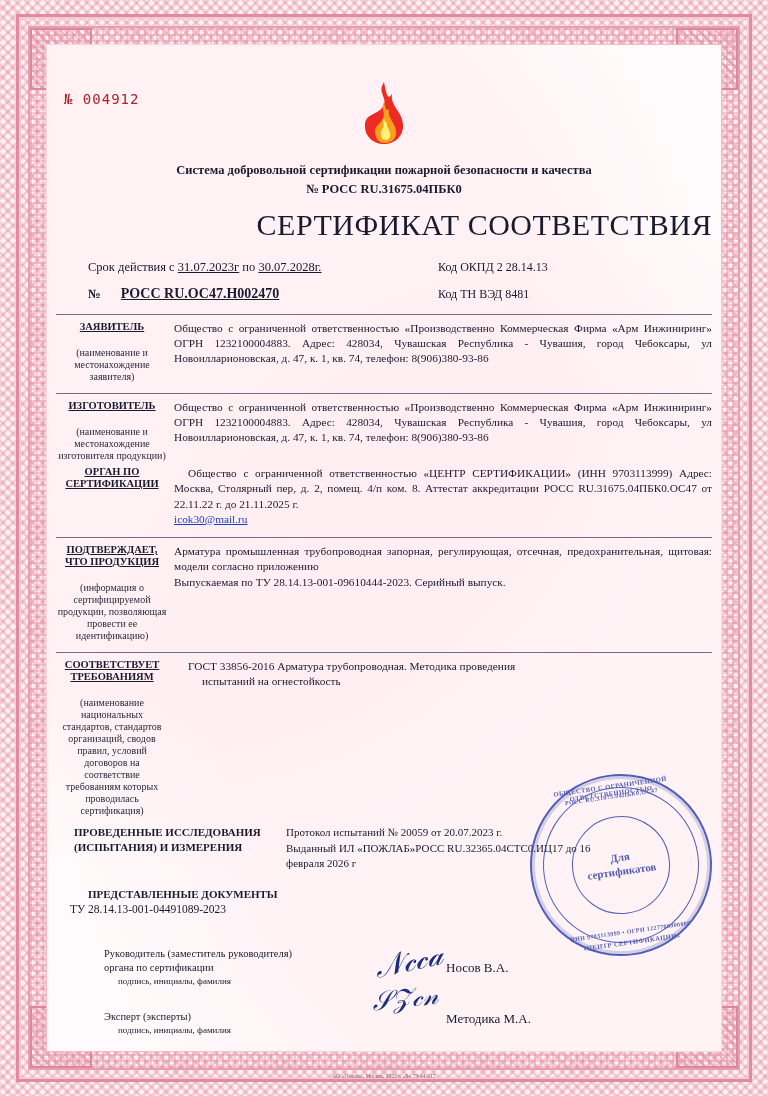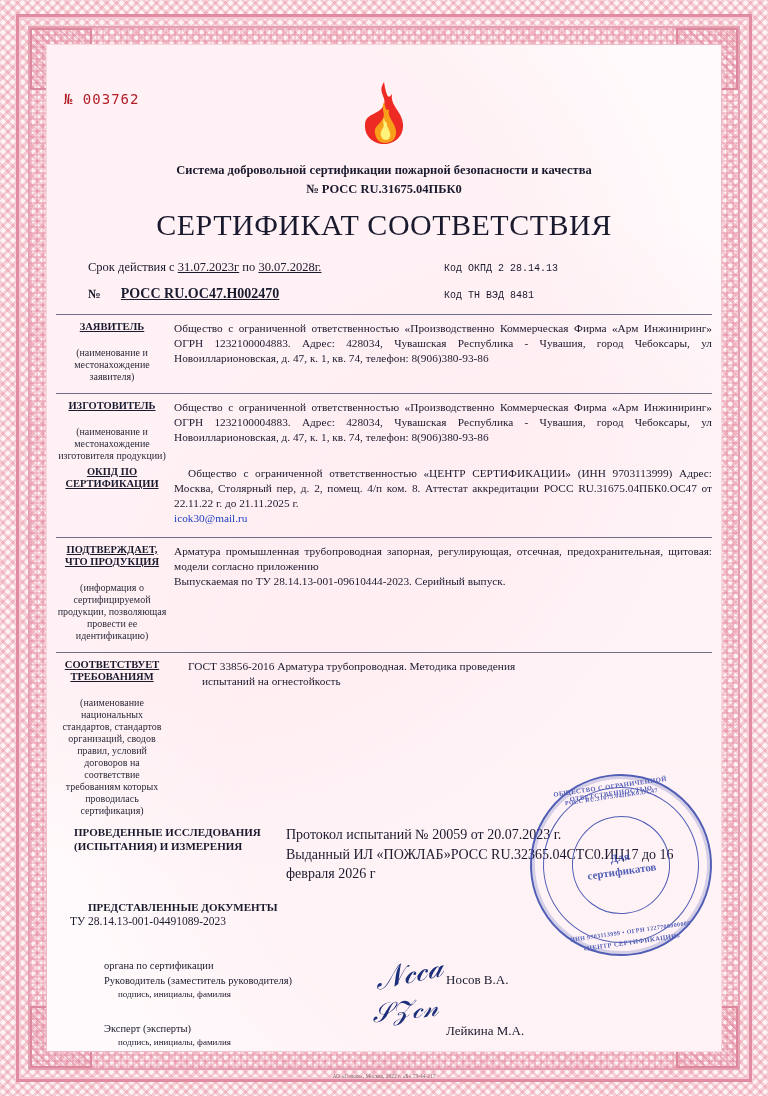--- a/index.html
+++ b/index.html
@@ -92,42 +92,40 @@
     font-size: 12.5px;
     margin-top: 4px;
   }
   .sys-num {
     text-align: center;
     font-weight: bold;
     font-size: 12.5px;
     margin-top: 2px;
   }
   .main-title {
-    text-align: center;
+    text-align: right;
     font-size: 30px;
     letter-spacing: 0.5px;
     margin-top: 8px;
     margin-bottom: 14px;
     font-family: "Liberation Serif", serif;
   }
   .rowline {
     display: flex;
     align-items: baseline;
     margin-top: 10px;
-    gap: 6px;
   }
   .validity {
     font-size: 12.5px;
     padding-left: 32px;
     flex: 0 0 350px;
   }
   .validity u { text-decoration: underline; }
   .codes {
-    font-size: 10px;
-    font-family: Liberation Mono, monospace;
+    font-size: 12px;
   }
 
   hr.sep {
     border: none;
     border-top: 1px solid #6d6d86;
     margin: 10px 0 6px 0;
   }
 
   .block {
     display: flex;
@@ -154,35 +152,36 @@
   }
   .block .rhs {
     flex: 1;
     font-size: 11.3px;
     line-height: 1.35;
     text-align: justify;
   }
   .block .rhs .ind { text-indent: 14px; display: block; }
   .link {
     color: #1b3fbf;
+    text-decoration: underline;
   }
 
   .wideblock {
     margin-top: 8px;
     display: flex;
   }
   .wideblock .lhs2 {
     flex: 0 0 212px;
     font-weight: bold;
     font-size: 11px;
     line-height: 1.3;
   }
   .wideblock .rhs2 {
     flex: 1;
-    font-size: 14px;
+    font-size: 11px;
     line-height: 1.4;
   }
 
   .docs-row {
     margin-top: 16px;
     display: flex;
     align-items: baseline;
     flex-direction: column;
   }
   .docs-row .lbl2 {
@@ -298,21 +297,21 @@
   <div class="border-outer"></div>
   <div class="border-mid"></div>
   <div class="corner tl"></div>
   <div class="corner tr"></div>
   <div class="corner bl"></div>
   <div class="corner br"></div>
   <div class="paper"></div>
 
   <div class="content">
 
-    <div class="serial">№ 003762</div>
+    <div class="serial">№ 004912</div>
 
     <div class="flame-wrap">
       <svg width="56" height="66" viewBox="0 0 56 66">
         <path d="M28 2 C20 14, 34 18, 26 28 C20 35, 10 34, 9 44 C8 56, 17 64, 28 64 C39 64, 48 56, 47 44 C46 31, 34 26, 36 14 C33 18, 31 20, 28 2 Z" fill="#ee2a24"></path>
         <path d="M28 22 C24 30, 31 33, 26 40 C22 46, 18 47, 19 53 C20 60, 24 63, 29 63 C36 63, 41 58, 40 51 C39 42, 31 38, 33 29 C31 31, 30 31, 28 22 Z" fill="#f9a01b"></path>
         <path d="M28 38 C26 42, 29 45, 27 48 C25 51, 24 53, 25 56 C26 59, 28 60, 30 60 C33 60, 35 57, 34 53 C33 48, 30 46, 31 42 C30 43, 29 43, 28 38 Z" fill="#fff27a"></path>
       </svg>
     </div>
 
     <div class="sys-title">Система добровольной сертификации пожарной безопасности и качества</div>
@@ -350,21 +349,21 @@
     <div class="block">
       <div class="lhs">
         <span class="cap">ИЗГОТОВИТЕЛЬ</span>
         <span class="sub">(наименование и местонахождение изготовителя продукции)</span>
       </div>
       <div class="rhs">Общество с ограниченной ответственностью «Производственно Коммерческая Фирма «Арм Инжиниринг» ОГРН 1232100004883.   Адрес: 428034, Чувашская Республика - Чувашия, город Чебоксары, ул Новоилларионовская, д. 47, к. 1, кв. 74, телефон: 8(906)380-93-86</div>
     </div>
 
     <div class="block" style="margin-top:4px;">
       <div class="lhs">
-        <span class="cap">ОКПД ПО</span>
+        <span class="cap">ОРГАН ПО</span>
         <span class="cap">СЕРТИФИКАЦИИ</span>
       </div>
       <div class="rhs">
         <span class="ind">Общество с ограниченной ответственностью «ЦЕНТР СЕРТИФИКАЦИИ» (ИНН 9703113999) Адрес: Москва, Столярный пер, д. 2, помещ. 4/п ком. 8. Аттестат аккредитации РОСС  RU.31675.04ПБК0.ОС47  от  22.11.22  г.  до  21.11.2025  г.</span>
         <span class="link">icok30@mail.ru</span>
       </div>
     </div>
 
     <hr class="sep">
 
@@ -410,33 +409,33 @@
       <div class="lbl2">ПРЕДСТАВЛЕННЫЕ ДОКУМЕНТЫ</div>
       <div class="val2">ТУ 28.14.13-001-04491089-2023</div>
     </div>
 
     <div class="signatures">
       <div class="scribble s1">𝒩𝒸𝒸𝒶</div>
       <div class="scribble s2">𝒮𝒵𝒸𝓃</div>
 
       <div class="sigrow">
         <div class="role">
+          <div>Руководитель (заместитель руководителя)</div>
           <div>органа по сертификации</div>
-          <div>Руководитель (заместитель руководителя)</div>
           <span class="small">подпись, инициалы, фамилия</span>
         </div>
         <div class="name">Носов В.А.</div>
       </div>
 
       <div class="sigrow">
         <div class="role">
           <div>Эксперт (эксперты)</div>
           <span class="small">подпись, инициалы, фамилия</span>
         </div>
-        <div class="name" style="padding-top:0;">Лейкина М.А.</div>
+        <div class="name" style="padding-top:0;">Методика М.А.</div>
       </div>
     </div>
 
     <div class="footer-note">АО «Гознак», Москва, 2022 г. «Б» 73-44-217</div>
   </div>
 
   <div class="stamp">
     <div class="ring2"></div>
     <div class="ring3"></div>
     <div class="arc top">ОБЩЕСТВО С ОГРАНИЧЕННОЙ ОТВЕТСТВЕННОСТЬЮ</div>

